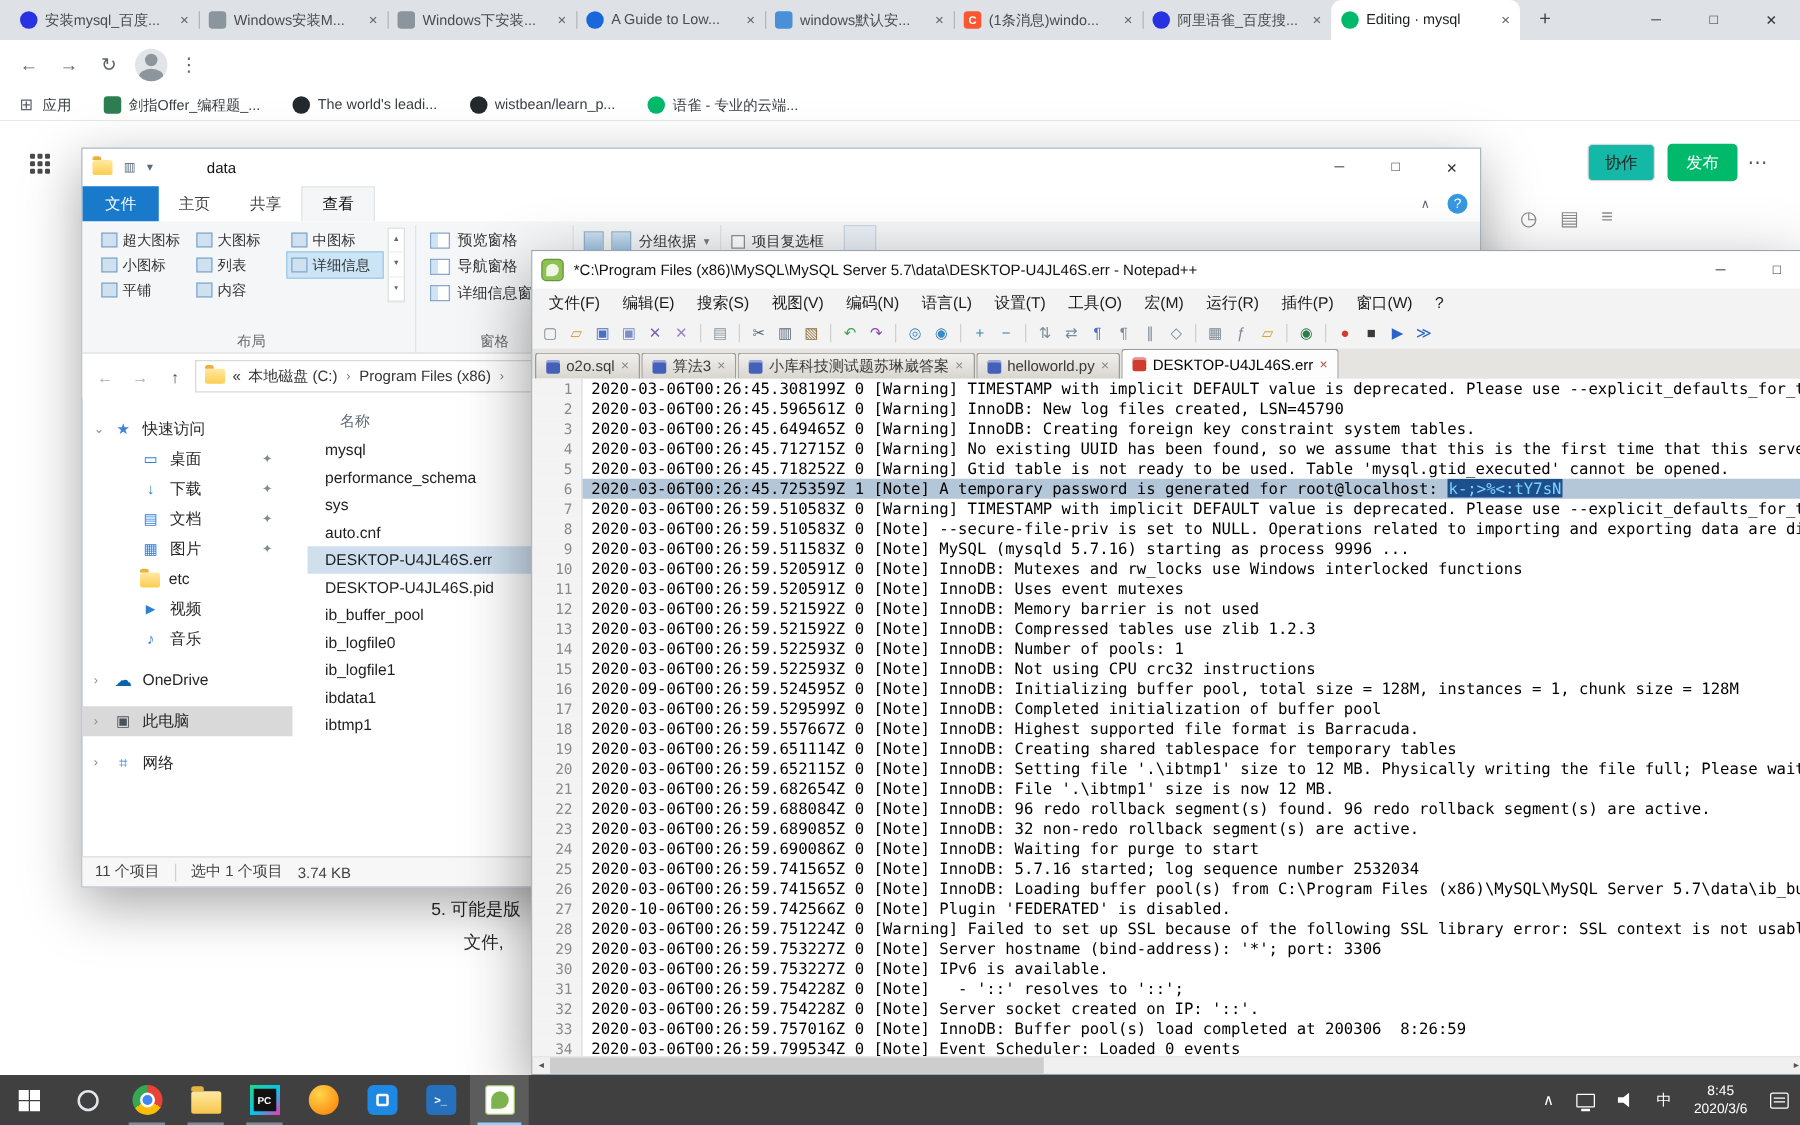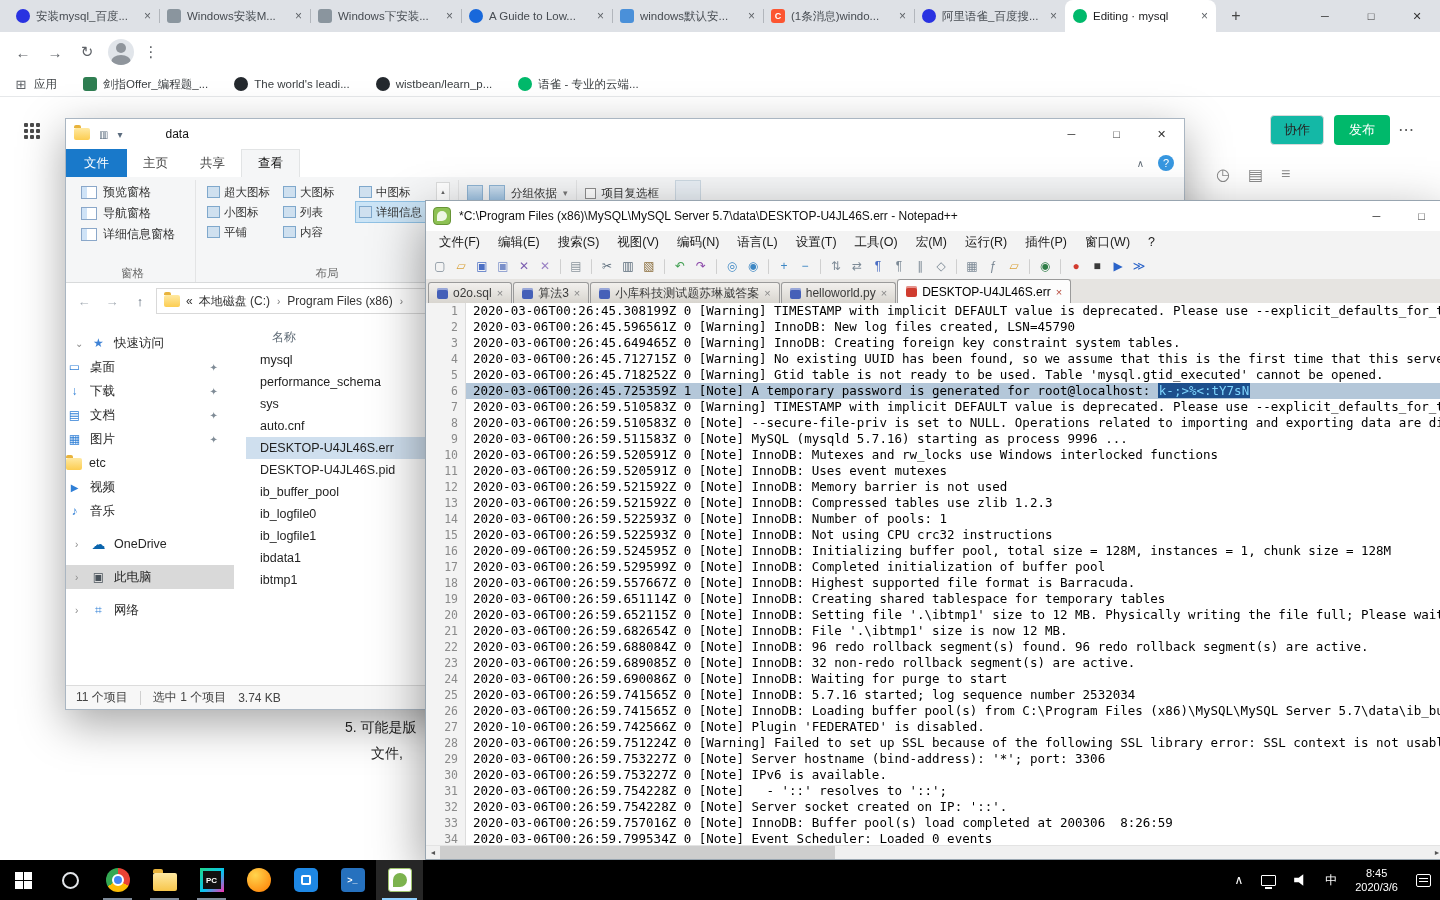--- a/index.html
+++ b/index.html
@@ -87,21 +87,21 @@
 .addr-btn{width:24px;height:24px;display:flex;align-items:center;justify-content:center;font-size:13px;color:#a6adb5}
 .addr-btn.dark{color:#4a5a6a}
 .addr-box{height:26px;border:1px solid #d9d9d9;display:flex;align-items:center;padding:0 7px;gap:6px;width:560px;background:#fff;overflow:hidden}
 .addr-prefix{color:#333;font-size:12px}
 .crumb{display:flex;align-items:center;font-size:12px;color:#333;white-space:nowrap}
 .crumb-sep{margin:0 7px;color:#777;font-size:10px}
 .ex-body{position:absolute;top:200px;left:0;right:0;bottom:24px;display:flex;overflow:hidden}
 .ex-nav{width:168px;padding-top:12px;flex:none}
 .nav-item{height:24px;display:flex;align-items:center;position:relative;font-size:12.5px;color:#262626}
 .nav-item.lvl0{padding-left:24px}
-.nav-item.lvl1{}
+.nav-item.lvl1{padding-left:46px}
 .nav-item.lvl0:not(:first-child){margin-top:9px}
 .nav-item.lvl1{margin-top:0}
 .nav-exp{position:absolute;left:9px;width:10px;color:#8a8a8a;font-size:10px}
 .nicon{width:17px;height:15px;margin-right:7px;flex:none;display:flex;align-items:center;justify-content:center;font-size:12px}
 .nav-item.selected{background:#d9d9d9}
 .nav-pin{display:none;position:absolute;right:16px;color:#7f8b96;font-size:10px}
 .nav-item.pin .nav-pin{display:block}
 .i-star::before{content:"★";color:#3f83d6}
 .i-desktop::before{content:"▭";color:#2f7fd6}
 .i-downloads::before{content:"↓";color:#2f7fd6;font-weight:bold}
@@ -148,21 +148,21 @@
 .lt{flex:1;white-space:pre;padding-left:7px;color:#000;overflow:hidden}
 .log-line.hl .lt{background:#b4c7d9}
 .lt .sel{background:#1d4f8c;color:#7dd3fc;padding:0 1px}
 .lt .sel:empty{display:none}
 .np-hscroll{position:absolute;left:0;right:0;bottom:0;height:14px;background:#f0f0f0;border-top:1px solid #e3e3e3;display:flex;align-items:stretch}
 .hs-btn{width:14px;display:flex;align-items:center;justify-content:center;font-size:7px;color:#555}
 .hs-thumb{width:395px;background:#cdcdcd}
 .hs-btn.right{margin-left:auto}
 
 
-.taskbar{position:absolute;left:0;right:0;bottom:0;height:40px;background:#000000;display:flex;align-items:stretch;z-index:40}
+.taskbar{position:absolute;left:0;right:0;bottom:0;height:40px;background:#404040;display:flex;align-items:stretch;z-index:40}
 .tb-btn{width:47px;display:flex;align-items:center;justify-content:center}
 .win-logo{width:17px;height:17px;display:grid;grid-template-columns:8px 8px;grid-template-rows:8px 8px;gap:1px}
 .win-logo b{background:#fff}
 .cortana{width:17px;height:17px;border:2px solid #e3e6ea;border-radius:50%}
 .tb-apps{display:flex}
 .tb-app{width:47px;display:flex;align-items:center;justify-content:center;position:relative}
 .tb-app.running::after{content:"";position:absolute;bottom:0;left:9px;right:9px;height:2px;background:#7f8b99}
 .tb-app.active{background:rgba(255,255,255,.15)}
 .tb-app.active::after{background:#8fd0ff;left:6px;right:6px}
 .tb-icon{width:24px;height:24px;position:relative;display:flex;align-items:center;justify-content:center}
@@ -358,39 +358,20 @@
       <span class="ex-tab-file">文件</span>
       <span class="ex-tab">主页</span>
       <span class="ex-tab">共享</span>
       <span class="ex-tab active">查看</span>
       <div class="ex-tabs-right">
         <span class="rb-collapse">∧</span>
         <span class="rb-help">?</span>
       </div>
     </div>
     <div class="ex-ribbon">
-      <div class="rgroup" style="width:126px">
-        <div>
-  <div class="pane-btn">
-    <span class="pane-ico"></span>
-    <span>预览窗格</span>
-  </div>
-
-  <div class="pane-btn">
-    <span class="pane-ico"></span>
-    <span>导航窗格</span>
-  </div>
-
-  <div class="pane-btn">
-    <span class="pane-ico"></span>
-    <span>详细信息窗格</span>
-  </div>
-</div>
-        <div class="rgroup-label">窗格</div>
-      </div>
       <div class="rgroup">
         <div class="lay-wrap">
           <div class="lay-grid">
   <div class="lay-item">
     <span class="lay-ico"></span>
     <span>超大图标</span>
   </div>
 
   <div class="lay-item">
     <span class="lay-ico"></span>
@@ -427,20 +408,39 @@
     <span>内容</span>
   </div>
 </div>
           <div class="lay-scroll">
             <span>▲</span>
             <span>▼</span>
             <span>▾</span>
           </div>
         </div>
         <div class="rgroup-label">布局</div>
+      </div>
+      <div class="rgroup" style="width:126px">
+        <div>
+  <div class="pane-btn">
+    <span class="pane-ico"></span>
+    <span>预览窗格</span>
+  </div>
+
+  <div class="pane-btn">
+    <span class="pane-ico"></span>
+    <span>导航窗格</span>
+  </div>
+
+  <div class="pane-btn">
+    <span class="pane-ico"></span>
+    <span>详细信息窗格</span>
+  </div>
+</div>
+        <div class="rgroup-label">窗格</div>
       </div>
       <div class="rgroup">
         <div class="cv-row">
           <span class="sort-ico"></span>
           <span class="sort-ico"></span>
           <span>分组依据</span>
           <span style="color:#777;font-size:9px">▾</span>
         </div>
       </div>
       <div class="rgroup" style="border-right:none">

